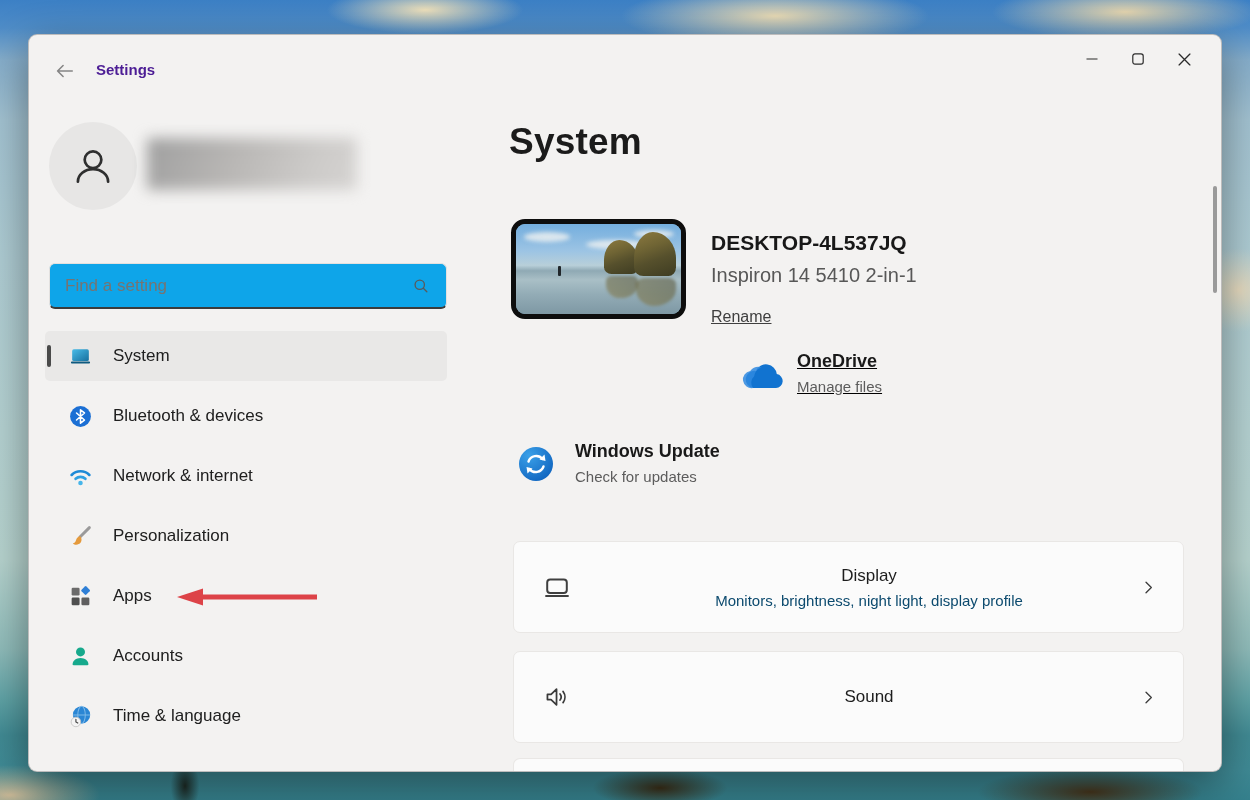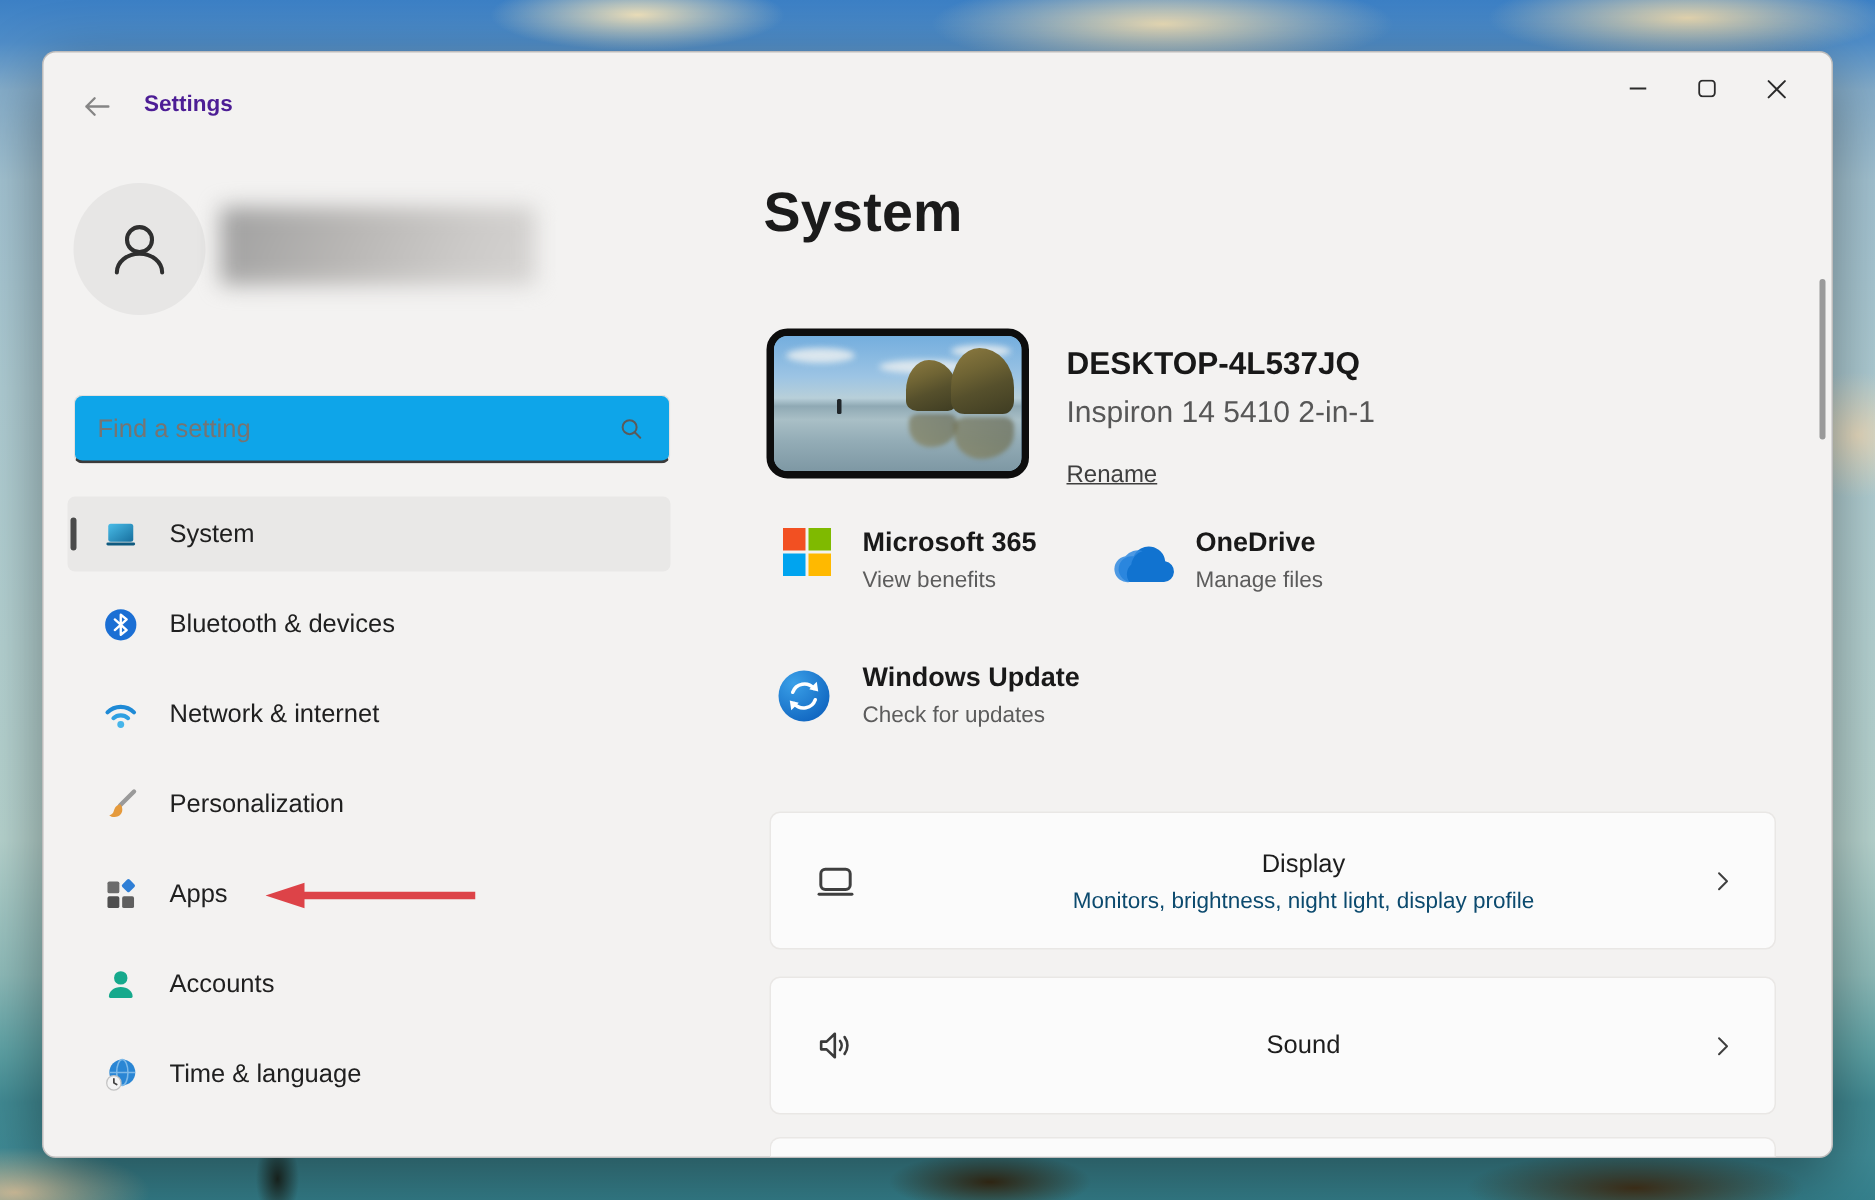--- a/index.html
+++ b/index.html
@@ -230,36 +230,22 @@
       <div class="rock-refl" style="left:120px;top:54px;width:40px;height:28px;"></div>
       <div class="person" style="left:42px;top:42px;"></div>
     </div>
   </div>
   <div class="device-meta">
     <div class="device-name">DESKTOP-4L537JQ</div>
     <div class="device-model">Inspiron 14 5410 2-in-1</div>
     <span class="rename-link">Rename</span>
   </div>
 
-  <div class="ql" style="left:492px; top:316px;">
-    <span class="ic">
-      <svg width="34" height="34" viewBox="0 0 34 34">
-        <rect x="1" y="1" width="15" height="15" fill="#f25022"></rect>
-        <rect x="18" y="1" width="15" height="15" fill="#7fba00"></rect>
-        <rect x="1" y="18" width="15" height="15" fill="#00a4ef"></rect>
-        <rect x="18" y="18" width="15" height="15" fill="#ffb900"></rect>
-      </svg>
-    </span>
-    <span class="txt">
-      <div class="ql-title">Microsoft 365</div>
-      <div class="ql-sub">View benefits</div>
-    </span>
-  </div>
-
-  <div class="ql" style="left:712px; top:316px;">
+
+  <div class="ql" style="left:712px; top:316px;text-decoration:underline;">
     <span class="ic" style="margin-top:12px;">
       <svg width="44" height="28" viewBox="0 0 44 28">
         <path d="M12 25 h23 a7 7 0 0 0 .8-13.9 a11 11 0 0 0-21-3.2 a8.3 8.3 0 0 0-2.8 17.1 Z" fill="#1173d0"></path>
         <path d="M12 25 a8.3 8.3 0 0 1-2.8-17.1 a11 11 0 0 1 11.6-3.6 c-4.2 1.4-7 4.6-7.6 9 a8.6 8.6 0 0 0-1.2 11.7 Z" fill="#2f8ae0" opacity="0.85"></path>
       </svg>
     </span>
     <span class="txt" style="margin-left:12px;">
       <div class="ql-title">OneDrive</div>
       <div class="ql-sub">Manage files</div>
     </span>

